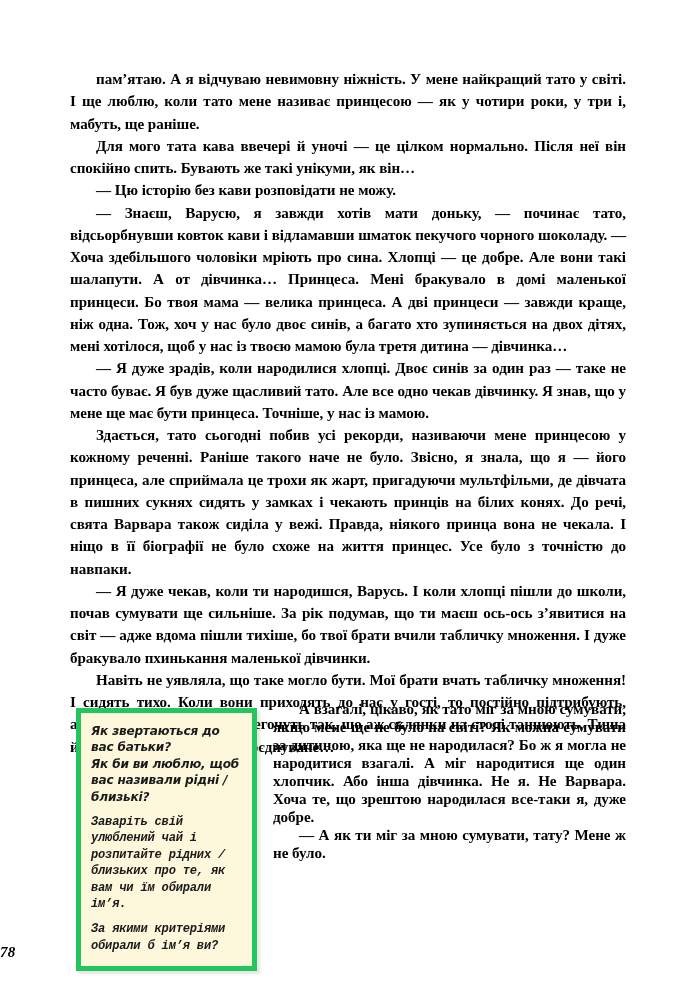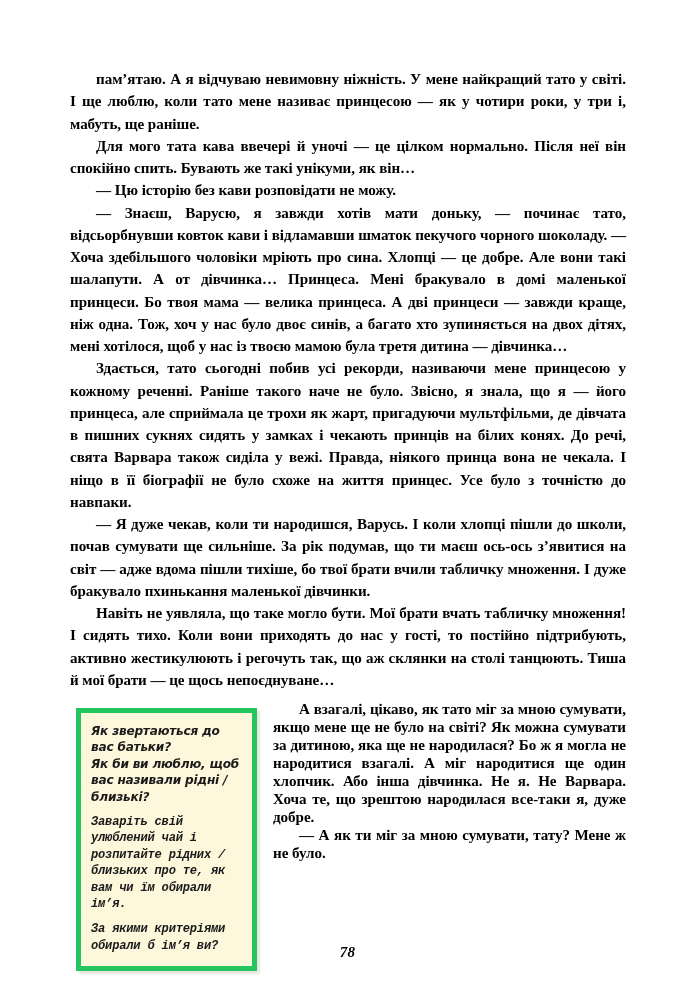--- a/index.html
+++ b/index.html
@@ -77,37 +77,38 @@
     font-size: 15.1px;
     line-height: 18px;
   }
 
   
   .folio {
     position: absolute;
     left: 0;
     top: 944px;
     width: 695px;
-    text-align: center;
+    text-align: left;
     font-size: 15px;
     font-style: italic;
     font-weight: 700;
     letter-spacing: 0.3px;
   }
 </style>
 </head>
 <body>
 
 <div id="page">
 
   <div class="textcol">
     <p class="body">пам’ятаю. А я відчуваю невимовну ніжність. У мене найкращий тато у світі. І ще люблю, коли тато мене називає принцесою — як у чотири роки, у три і, мабуть, ще раніше.</p>
     <p class="body">Для мого тата кава ввечері й уночі — це цілком нормально. Після неї він спокійно спить. Бувають же такі унікуми, як він…</p>
     <p class="body">— Цю історію без кави розповідати не можу.</p>
     <p class="body">— Знаєш, Варусю, я завжди хотів мати доньку, — починає тато, відсьорбнувши ковток кави і відламавши шматок пекучого чорного шоколаду. — Хоча здебільшого чоловіки мріють про сина. Хлопці — це добре. Але вони такі шалапути. А от дівчинка… Принцеса. Мені бракувало в домі маленької принцеси. Бо твоя мама — велика принцеса. А дві принцеси — завжди краще, ніж одна. Тож, хоч у нас було двоє синів, а багато хто зупиняється на двох дітях, мені хотілося, щоб у нас із твоєю мамою була третя дитина — дівчинка…</p>
+    <p class="body">— Я дуже зрадів, коли народилися хлопці. Двоє синів за один раз — таке не часто буває. Я був дуже щасливий тато. Але все одно чекав дівчинку. Я знав, що у мене ще має бути принцеса. Точніше, у нас із мамою.</p>
     <p class="body">Здається, тато сьогодні побив усі рекорди, називаючи мене принцесою у кожному реченні. Раніше такого наче не було. Звісно, я знала, що я — його принцеса, але сприймала це трохи як жарт, пригадуючи мультфільми, де дівчата в пишних сукнях сидять у замках і чекають принців на білих конях. До речі, свята Варвара також сиділа у вежі. Правда, ніякого принца вона не чекала. І ніщо в її біографії не було схоже на життя принцес. Усе було з точністю до навпаки.</p>
     <p class="body">— Я дуже чекав, коли ти народишся, Варусь. І коли хлопці пішли до школи, почав сумувати ще сильніше. За рік подумав, що ти маєш ось-ось з’явитися на світ — адже вдома пішли тихіше, бо твої брати вчили табличку множення. І дуже бракувало пхинькання маленької дівчинки.</p>
     <p class="body">Навіть не уявляла, що таке могло бути. Мої брати вчать табличку множення! І сидять тихо. Коли вони приходять до нас у гості, то постійно підтрибують, активно жестикулюють і регочуть так, що аж склянки на столі танцюють. Тиша й мої брати — це щось непоєднуване…</p>
   </div>
 
   <div class="wrapzone">
 
     <aside class="callout">
       <p><span>Як звертаються до вас батьки?</span><br><span>Як би ви люблю, щоб вас називали рідні / близькі?</span></p>
       <p>Заваріть свій улюблений чай і розпитайте рідних / близьких про те, як вам чи їм обирали ім’я.</p>

